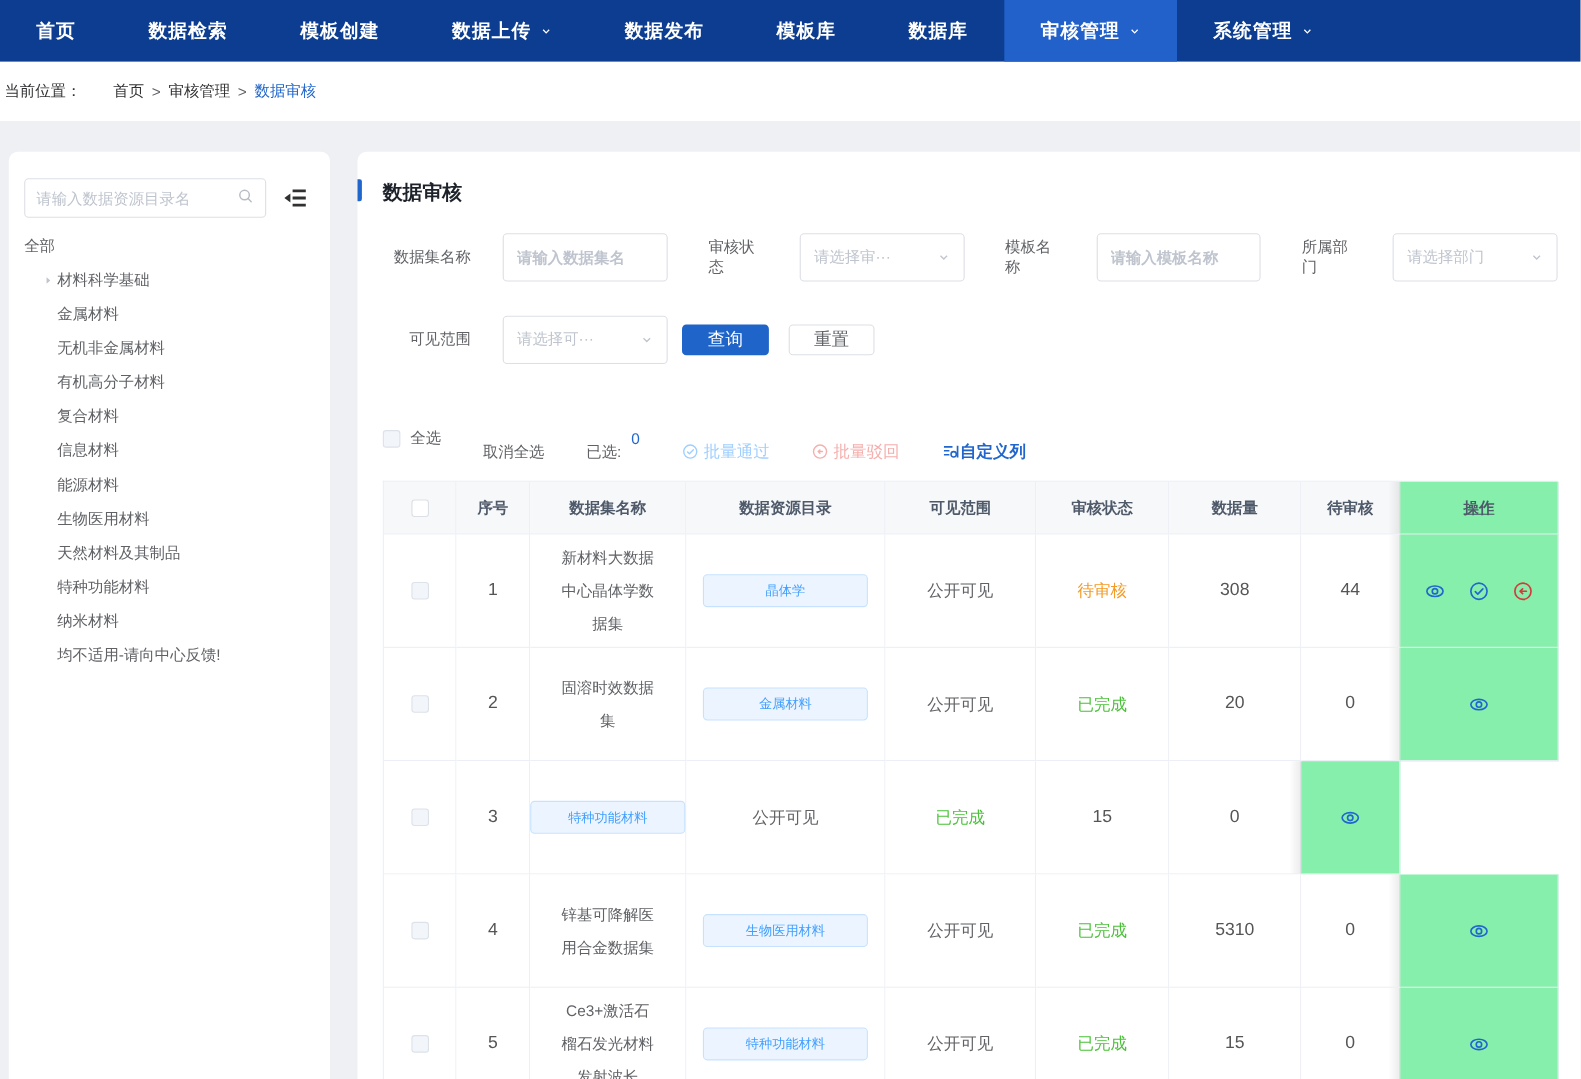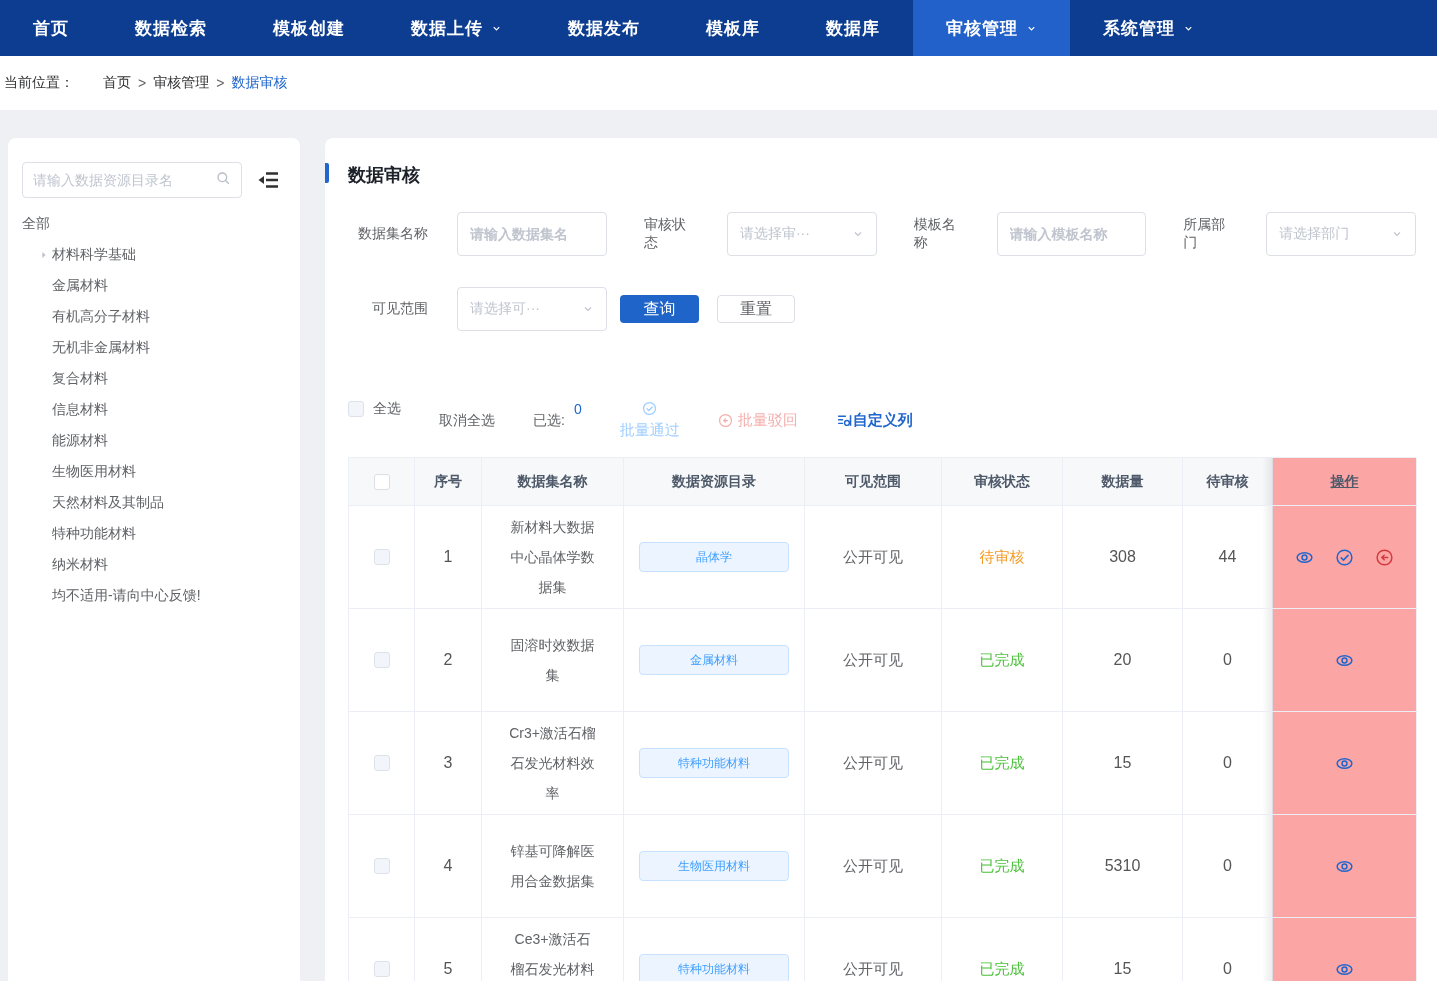--- a/index.html
+++ b/index.html
@@ -75,33 +75,33 @@
   .btn-plain{width:78px;margin-left:18px;background:#fff;border:1px solid var(--input-border);color:var(--txt);}
 
   
   .toolbar{display:flex;align-items:center;margin-top:46px;font-size:14px;color:var(--txt);}
   .checkbox{display:inline-block;width:16px;height:16px;border:1px solid var(--input-border);border-radius:3px;background:#fff;cursor:pointer;}
   .checkbox.soft{background:#f2f5fa;border-color:#dde2ea;}
   .toolbar .t-text{margin-left:9px;cursor:pointer;}
   .toolbar .gap{margin-left:38px;cursor:pointer;margin-top:24px;}
   .sel-count{color:var(--primary);margin-left:9px;}
   .batch{display:flex;align-items:center;gap:5px;font-size:15px;}
-  .batch.ok{color:var(--batch-ok);flex-direction:column;}
+  .batch.ok{color:var(--batch-ok);}
   .batch.no{color:var(--batch-no);}
   .custom-col{display:flex;align-items:center;gap:0;color:var(--primary);font-weight:bold;font-size:15px;}
 
   
   .table{margin-top:17px;width:1068px;border-top:1px solid var(--border);border-left:1px solid var(--border);}
   .trow{display:grid;grid-template-columns:66px 67px 142px 181px 137px 121px 120px 90px 144px;}
   .cell{border-right:1px solid var(--border);border-bottom:1px solid var(--border);display:flex;align-items:center;justify-content:center;text-align:center;position:relative;background:#fff;}
   .th{height:48px;background:#f7f8fa;font-weight:bold;font-size:14px;color:#4e5969;}
   .td{min-height:103px;font-size:15px;color:var(--txt);}
   .td.name{font-size:14px;padding:0 27px;line-height:30px;}
   .td.num{font-size:16px;color:#555;}
-  .cell.fixed{background:#fca5a5;text-decoration:underline;}
+  .cell.fixed{background:#86efac;text-decoration:underline;}
   .cell.fixed::before{content:"";position:absolute;left:-11px;top:0;bottom:0;width:11px;background:linear-gradient(to right,rgba(0,0,0,0),rgba(0,0,0,0.08));pointer-events:none;}
   .tag{width:150px;height:30px;border-radius:4px;background:var(--tag-bg);border:1px solid var(--tag-border);color:var(--tag-text);font-size:12px;display:flex;align-items:center;justify-content:center;}
   .status-pending{color:var(--pending);}
   .status-done{color:var(--done);}
   .actions{display:flex;align-items:center;gap:21px;}
   .act{cursor:pointer;display:flex;align-items:center;}
 </style>
 </head>
 <body>
 
@@ -184,25 +184,25 @@
             </svg>
           </span>
           <span>材料科学基础</span>
         </div>
         <div class="tree-item">
           <span class="tree-caret"></span>
           <span>金属材料</span>
         </div>
         <div class="tree-item">
           <span class="tree-caret"></span>
+          <span>无机非金属材料</span>
+        </div>
+        <div class="tree-item">
+          <span class="tree-caret"></span>
           <span>有机高分子材料</span>
-        </div>
-        <div class="tree-item">
-          <span class="tree-caret"></span>
-          <span>无机非金属材料</span>
         </div>
         <div class="tree-item">
           <span class="tree-caret"></span>
           <span>复合材料</span>
         </div>
         <div class="tree-item">
           <span class="tree-caret"></span>
           <span>信息材料</span>
         </div>
         <div class="tree-item">
@@ -393,21 +393,20 @@
                   </svg>
                 </span>
               </span>
             </div>
           </div>
           <div class="trow">
             <div class="cell td">
               <span class="checkbox soft"></span>
             </div>
             <div class="cell td num">3</div>
-            <div class="cell td name">Cr3+激活石榴石发光材料效率</div>
             <div class="cell td">
               <span class="tag">特种功能材料</span>
             </div>
             <div class="cell td">公开可见</div>
             <div class="cell td">
               <span class="status-done">已完成</span>
             </div>
             <div class="cell td num">15</div>
             <div class="cell td num">0</div>
             <div class="cell td fixed">

